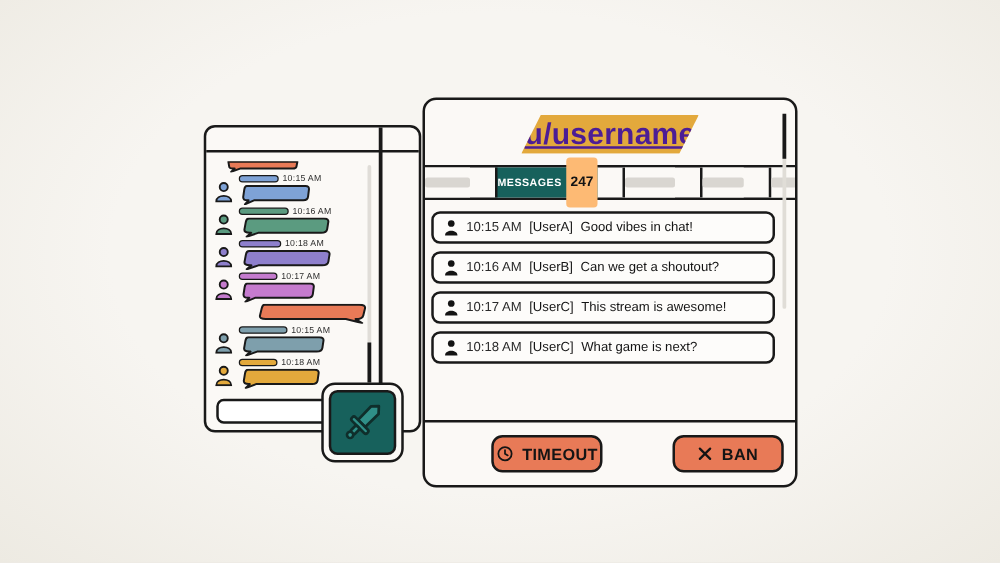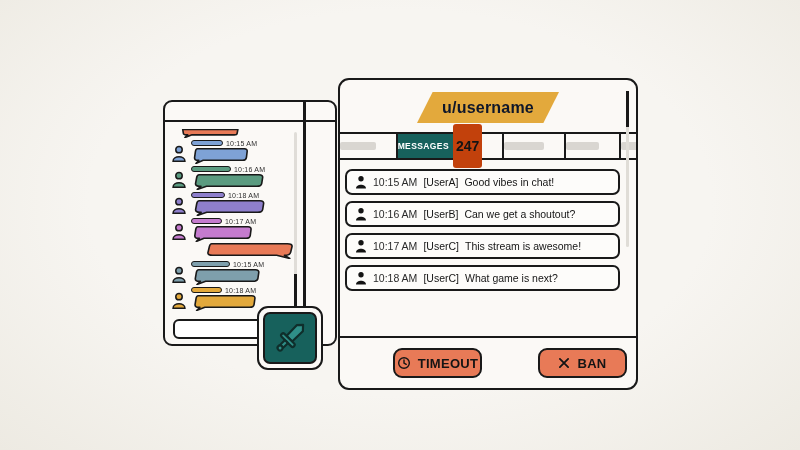--- a/index.html
+++ b/index.html
@@ -48,29 +48,29 @@
 
   
   .rp{ position:absolute; left:338px; top:78px; width:300px; height:312px;
        background:#FBF9F6; border:2.8px solid #191919; border-radius:11px;
        display:flex; flex-direction:column; overflow:hidden; }
   .rp-head{ height:52px; position:relative; }
   .banner{ position:absolute; left:50%; top:12px; transform:translateX(-50%);
            background:#E3A93C; width:142px; height:31px;
            clip-path:polygon(11% 0, 100% 0, 89% 100%, 0 100%);
            display:flex; align-items:center; justify-content:center; }
-  .banner-text{ font-weight:bold; font-size:16px; letter-spacing:.2px; color:#0f172a; }
+  .banner-text{ font-weight:bold; font-size:24px; letter-spacing:.2px; color:#4c1d95;text-decoration:underline; }
 
   .rp-tabs{ display:flex; border-top:2.5px solid #191919; border-bottom:2.5px solid #191919; height:28px;gap:20px; }
   .tab{ display:flex; align-items:center; justify-content:center; background:#FBF9F6; }
   .tab + .tab{ border-left:2.5px solid #191919; }
   .t1{ width:48px; } .t2{ width:86px; } .t3{ width:53px; } .t4{ width:46px; } .t5{ flex:1; }
   .tab.active{ background:#17615C; gap:4px; }
   .tab-label{ color:#FFFFFF; font-weight:bold; font-size:8.5px; letter-spacing:.4px; }
-  .tab-count{ background:#c2410c; color:#141414; font-weight:bold; font-size:14px;
+  .tab-count{ background:#fdba74; color:#141414; font-weight:bold; font-size:11px;
               padding:14px 3px; border-radius:3px; }
   .ph-pill{ height:8px; background:#D9D6D1; border-radius:2px; }
   .t1 .ph-pill{ width:36px; } .t3 .ph-pill{ width:40px; } .t4 .ph-pill{ width:33px; } .t5 .ph-pill{ width:40px; }
 
   .rp-msgs{ flex:1; position:relative; padding:9px 16px 0 5px; }
   .msg-row{ height:26px; border:2px solid #191919; border-radius:7px; background:#FDFCFA;
             display:flex; align-items:center; gap:6px; padding:0 8px; margin-bottom:6px; }
   .msg-person{ width:12px; height:14px; flex:none; }
   .msg-time{ font-size:10.5px; color:#2a2a2a; white-space:nowrap; }
   .msg-user{ font-size:10.5px; font-weight:normal; white-space:nowrap; }

